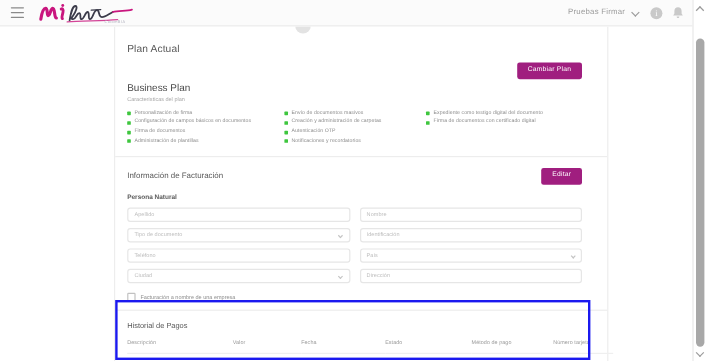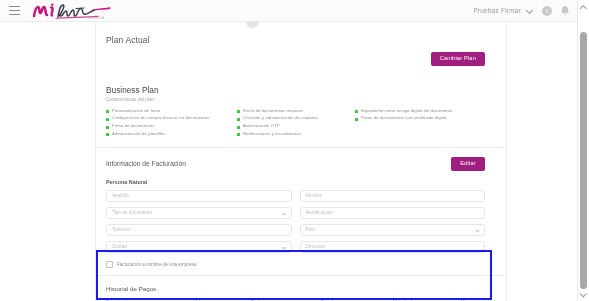--- a/index.html
+++ b/index.html
@@ -153,21 +153,21 @@
     height: 16px;
     margin-top: 6px;
     display: flex;
     justify-content: flex-end;
     align-items: center;
     padding-right: 11px;
   }
   .plan-name {
     font-size: 8.3px;
     color: #4b4b4b;
-    margin-top: 18px;
+    margin-top: 1px;
   }
   .plan-sub {
     font-size: 4.6px;
     color: #a8a8a8;
     margin-top: 1.5px;
   }
 
   .features {
     display: flex;
     margin-top: 7px;

